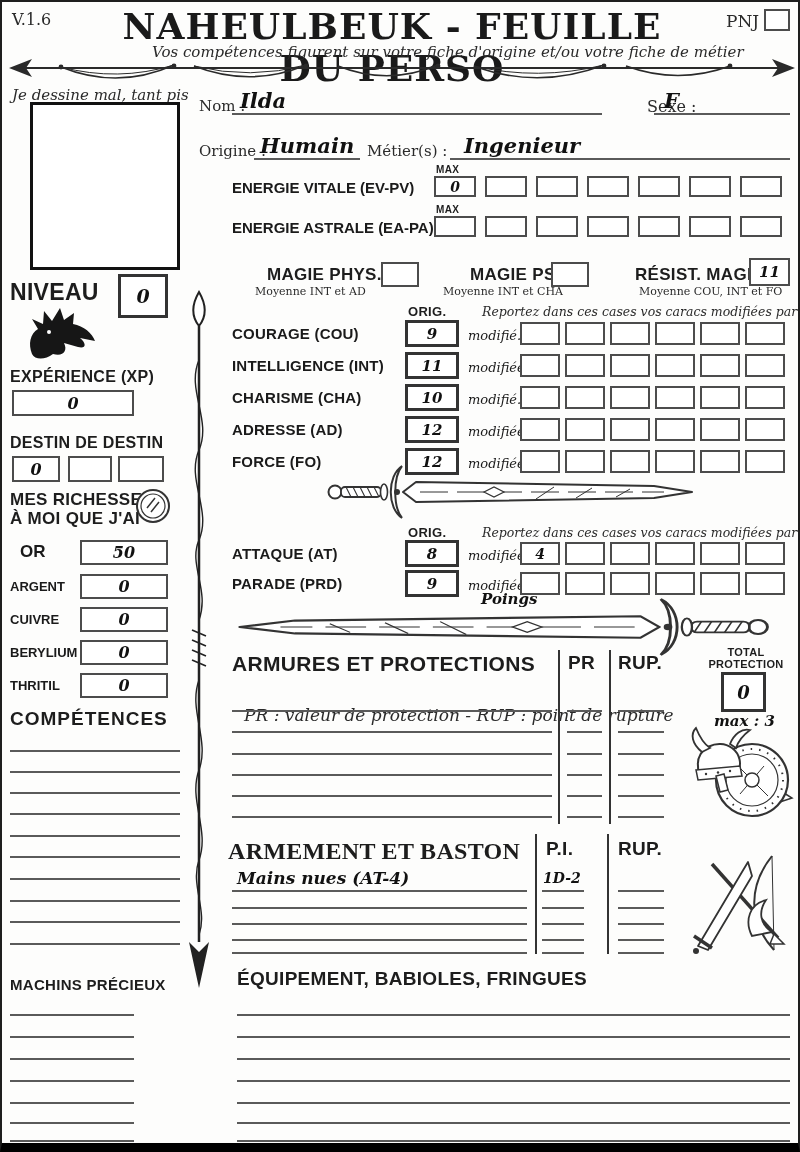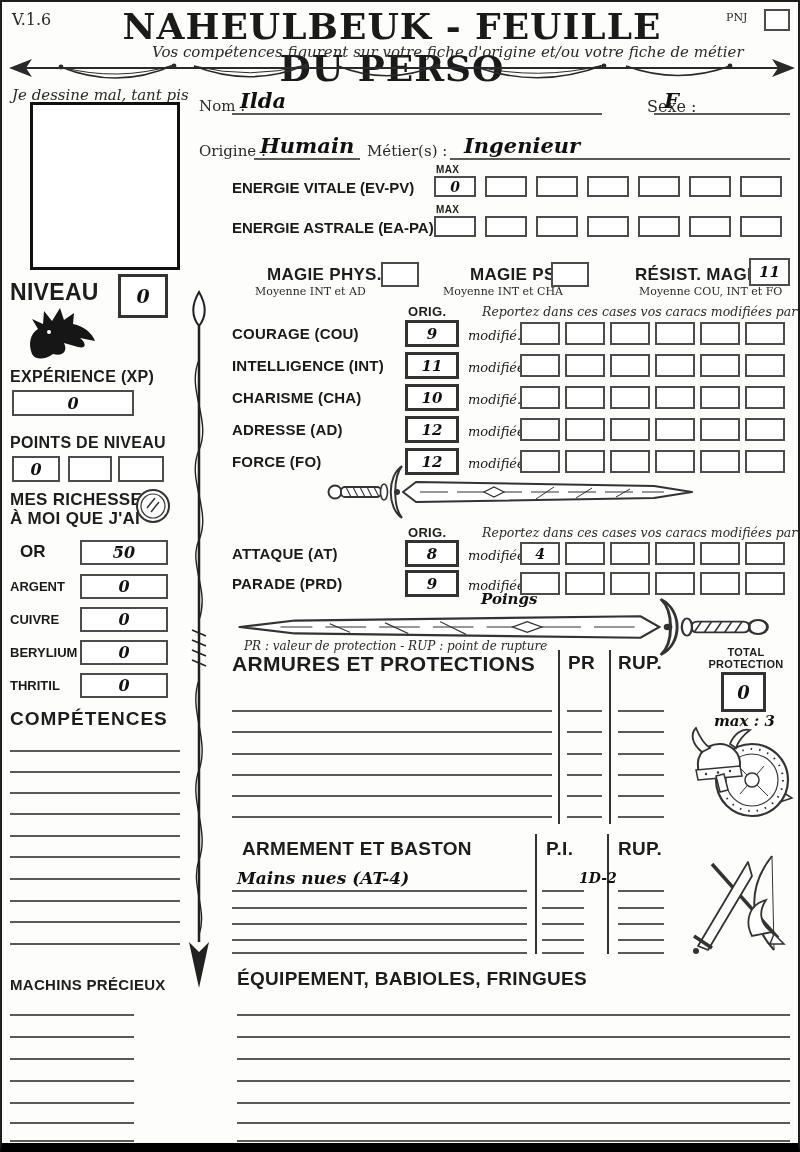--- a/index.html
+++ b/index.html
@@ -35,21 +35,21 @@
   .curr .vbx{position:absolute;left:70px;top:0;width:88px;height:25px;border:2px solid #4c4c4c;background:#fff;box-sizing:border-box;display:flex;align-items:center;justify-content:center;}
 </style>
 </head>
 <body>
 
 <div class="page">
 
   <div class="rom" style="left:10px;top:8px;font-size:16px;">V.1.6</div>
   <div class="abs title" style="left:90px;top:3px;width:600px;">NAHEULBEUK - FEUILLE DU PERSO</div>
   <div class="cal" style="left:150px;top:41px;width:500px;text-align:center;font-size:15px;">Vos compétences figurent sur votre fiche d'origine et/ou votre fiche de métier</div>
-  <div class="rom" style="left:724px;top:9px;font-size:11px;">PNJ</div>
+  <div class="rom" style="left:724px;top:9px;font-size:17px;">PNJ</div>
   <div class="bx" style="left:762px;top:7px;width:26px;height:22px;"></div>
 
   <svg class="abs" style="left:4px;top:50px;" width="792" height="32" viewBox="0 0 792 32">
     <line x1="20" y1="16" x2="772" y2="16" stroke="#2a2a2a" stroke-width="2"></line>
     <path d="M3 16 L26 7 L20 16 L26 25 Z" fill="#2a2a2a"></path>
     <path d="M789 16 L766 7 L772 16 L766 25 Z" fill="#2a2a2a"></path>
     <path d="M55 15 Q112 38 168 13" fill="none" stroke="#2a2a2a" stroke-width="1.6"></path>
     <path d="M55 15 Q112 30 168 13" fill="none" stroke="#2a2a2a" stroke-width="1"></path>
     <path d="M188 14 Q245 36 300 13" fill="none" stroke="#2a2a2a" stroke-width="1.6"></path>
     <path d="M188 14 Q245 28 300 13" fill="none" stroke="#2a2a2a" stroke-width="1"></path>
@@ -77,21 +77,21 @@
              C62 24 70 31 73 39 L58 36 C65 42 64 47 56 45 L42 41 C46 49 41 55 31 52
              C23 58 13 58 10 52 Z" fill="#161616"></path>
     <circle cx="27" cy="30" r="2" fill="#fff"></circle>
   </svg>
 
   <div class="h" style="left:8px;top:366px;font-size:16px;">EXPÉRIENCE (XP)</div>
   <div class="bx" style="left:10px;top:388px;width:122px;height:26px;">
     <span class="hw" style="font-size:16px;">0</span>
   </div>
 
-  <div class="h" style="left:8px;top:432px;font-size:16px;">POINTS DE NIVEAU</div>
+  <div class="h" style="left:8px;top:432px;font-size:16px;">DESTIN DE DESTIN</div>
   <div class="bx" style="left:10px;top:454px;width:48px;height:26px;">
     <span class="hw" style="font-size:16px;">0</span>
   </div>
   <div class="bx" style="left:66px;top:454px;width:44px;height:26px;"></div>
   <div class="bx" style="left:116px;top:454px;width:46px;height:26px;"></div>
 
   <div class="h" style="left:8px;top:488px;font-size:17px;">MES RICHESSES</div>
   <div class="h" style="left:8px;top:507px;font-size:17px;">À MOI QUE J'AI</div>
   <svg class="abs" style="left:133px;top:486px;" width="36" height="36" viewBox="0 0 36 36">
     <circle cx="18" cy="18" r="16" fill="#fff" stroke="#333" stroke-width="2"></circle>
@@ -333,21 +333,21 @@
     <ellipse cx="60" cy="27" rx="3.5" ry="8" fill="#fff" stroke="#333" stroke-width="1.6"></ellipse>
     <path d="M78 1 C63 11 63 43 78 53 C69 42 69 12 78 1 Z" fill="#fff" stroke="#333" stroke-width="2"></path>
     <circle cx="73" cy="27" r="3" fill="#333"></circle>
     <path d="M79 27 L92 17 L330 21 L368 27 L330 33 L92 37 Z" fill="#fff" stroke="#333" stroke-width="2" stroke-linejoin="round"></path>
     <path d="M96 27 L340 27" stroke="#333" stroke-width="1" stroke-dasharray="28 9"></path>
     <path d="M160 27 L170 22 L180 27 L170 32 Z" fill="#fff" stroke="#333" stroke-width="1.2"></path>
     <path d="M212 34 L230 22 M252 33 L268 23 M292 32 L306 24" stroke="#333" stroke-width="1"></path>
   </svg>
 
   <div class="h" style="left:230px;top:650px;font-size:21px;">ARMURES ET PROTECTIONS</div>
-  <div class="cal" style="left:230px;top:637px;font-size:12px;margin-left:12px;">PR : valeur de protection - RUP : point de rupture</div>
+  <div class="cal" style="left:230px;top:703px;font-size:17px;margin-left:12px;">PR : valeur de protection - RUP : point de rupture</div>
   <div class="h" style="left:566px;top:650px;font-size:19px;">PR</div>
   <div class="h" style="left:616px;top:650px;font-size:19px;">RUP.</div>
   <div class="vb" style="left:556px;top:648px;height:174px;"></div>
   <div class="vb" style="left:607px;top:648px;height:174px;"></div>
   <div class="ln" style="left:230px;top:708px;width:320px;"></div>
   <div class="ln" style="left:230px;top:729px;width:320px;"></div>
   <div class="ln" style="left:230px;top:751px;width:320px;"></div>
   <div class="ln" style="left:230px;top:772px;width:320px;"></div>
   <div class="ln" style="left:230px;top:793px;width:320px;"></div>
   <div class="ln" style="left:230px;top:814px;width:320px;"></div>
@@ -380,27 +380,27 @@
     <path d="M10 40 C8 22 30 12 44 22 C52 28 54 38 50 46 L14 50 C10 47 10 44 10 40 Z" fill="#fff" stroke="#333" stroke-width="2"></path>
     <path d="M8 44 L52 40 L54 50 L10 54 Z" fill="#fff" stroke="#333" stroke-width="1.5"></path>
     <circle cx="18" cy="48" r="1.2" fill="#333"></circle>
       <circle cx="30" cy="46.5" r="1.2" fill="#333"></circle>
       <circle cx="42" cy="45" r="1.2" fill="#333"></circle>
     <path d="M14 26 C4 18 2 8 8 2 C12 12 16 18 22 22 Z" fill="#fff" stroke="#333" stroke-width="1.8"></path>
     <path d="M42 18 C46 8 54 2 62 4 C54 10 50 16 48 22 Z" fill="#fff" stroke="#333" stroke-width="1.8"></path>
     <path d="M28 50 L32 66 L40 64 L36 48 Z" fill="#fff" stroke="#333" stroke-width="1.5"></path>
   </svg>
 
-  <div class="h" style="left:240px;top:836px;font-size:19px;">ARMEMENT ET BASTON</div>
+  <div class="h" style="left:226px;top:836px;font-size:24px;font-family:Liberation Serif, serif;">ARMEMENT ET BASTON</div>
   <div class="h" style="left:544px;top:836px;font-size:19px;">P.I.</div>
   <div class="h" style="left:616px;top:836px;font-size:19px;">RUP.</div>
   <div class="vb" style="left:533px;top:832px;height:120px;"></div>
   <div class="vb" style="left:605px;top:832px;height:120px;"></div>
   <div class="abs hw" style="left:235px;top:866px;font-size:17px;">Mains nues (AT-4)</div>
-  <div class="abs hw" style="left:541px;top:868px;font-size:14px;margin-left:36px;">1D-2</div>
+  <div class="abs hw" style="left:541px;top:868px;font-size:14px;">1D-2</div>
   <div class="ln" style="left:230px;top:888px;width:295px;"></div>
   <div class="ln" style="left:230px;top:905px;width:295px;"></div>
   <div class="ln" style="left:230px;top:921px;width:295px;"></div>
   <div class="ln" style="left:230px;top:937px;width:295px;"></div>
   <div class="ln" style="left:230px;top:950px;width:295px;"></div>
   <div class="ln" style="left:540px;top:888px;width:42px;"></div>
   <div class="ln" style="left:540px;top:905px;width:42px;"></div>
   <div class="ln" style="left:540px;top:921px;width:42px;"></div>
   <div class="ln" style="left:540px;top:937px;width:42px;"></div>
   <div class="ln" style="left:540px;top:950px;width:42px;"></div>

